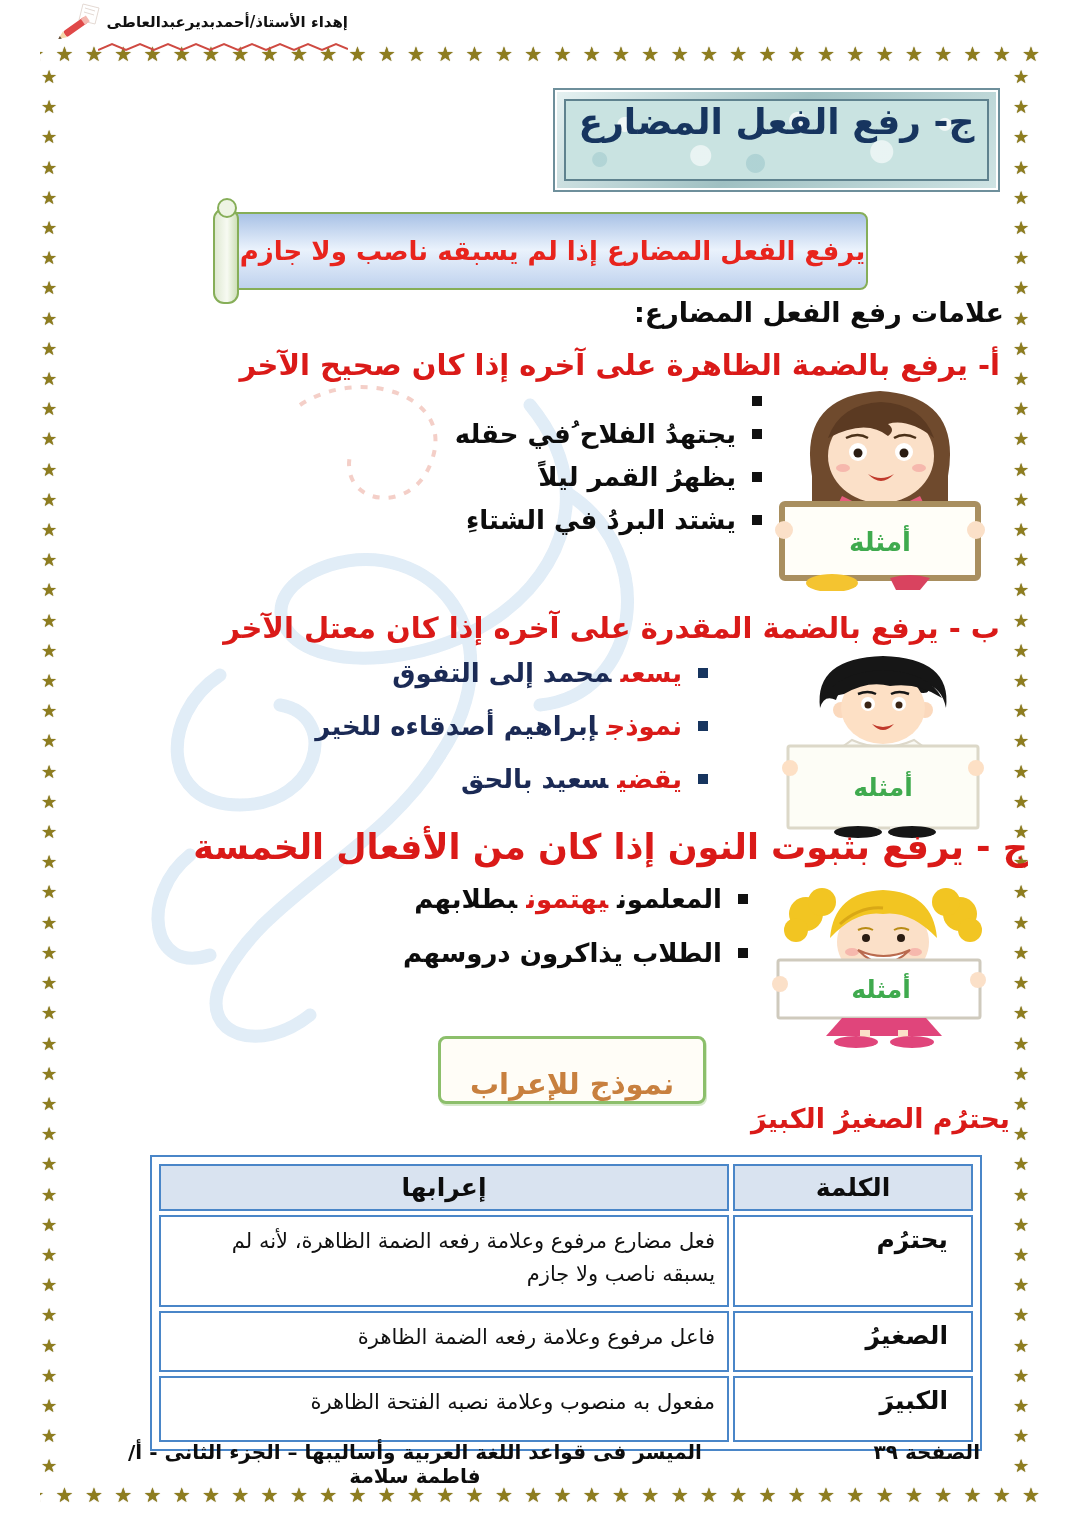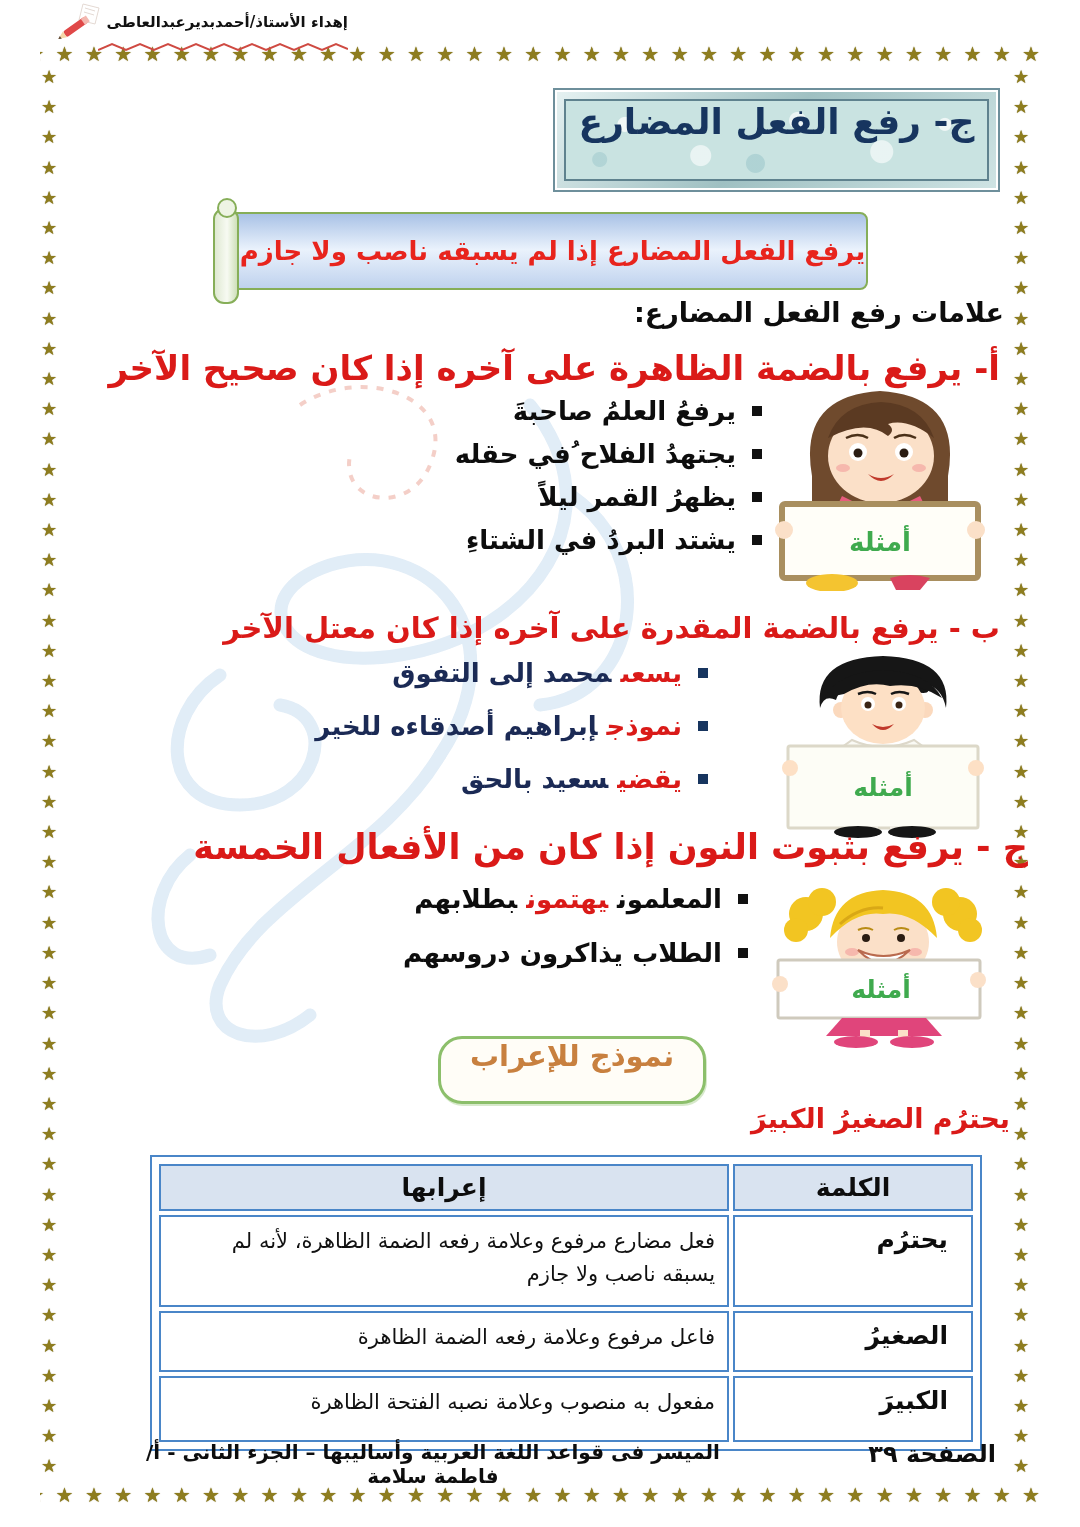--- a/index.html
+++ b/index.html
@@ -51,21 +51,21 @@
   #rule-banner .rule-text{font-size:26px;font-weight:800;color:#e8241d;margin-left:12px;}
   .scroll-roll{position:absolute;left:-14px;top:-6px;width:22px;height:92px;
     background:linear-gradient(90deg,#dfe9d2,#f7faf2 55%,#cfe0ba);
     border:2px solid #86ae58;border-radius:11px;}
   .scroll-curl{position:absolute;left:-10px;top:-16px;width:16px;height:16px;border:2.5px solid #86ae58;
     border-radius:50%;background:#eef4e4;}
 
   
   .black-heading{position:absolute;right:76px;top:297px;font-size:27px;font-weight:800;color:#0d0d0d;}
   .red-heading{position:absolute;color:#da1a18;font-weight:800;}
-  #heading-a{top:348px;right:80px;font-size:34px;}
+  #heading-a{top:348px;right:80px;font-size:29px;}
   #heading-b{top:611px;right:80px;font-size:29px;}
   #heading-c{top:827px;right:52px;font-size:35px;}
 
   
   .bullets{position:absolute;display:flex;flex-direction:column;}
   .bullet-line{display:flex;align-items:center;justify-content:flex-start;gap:16px;}
   .bullet-sq{width:10px;height:10px;background:#111;flex:0 0 auto;}
   .bullet-sq.navy{background:#17355f;}
   .b-text{font-size:26px;font-weight:800;color:#0d0d0d;white-space:nowrap;}
   #bullets-a{top:396px;right:318px;gap:13px;}
@@ -78,40 +78,40 @@
 
   
   .kid{position:absolute;}
   #kid-a{left:770px;top:376px;}
   #kid-b{left:778px;top:646px;}
   #kid-c{left:770px;top:880px;}
   .sign-text{font-family:"DejaVu Sans", sans-serif;font-weight:800;fill:#3faa4e;}
 
   
   #irab-box{position:absolute;left:438px;top:1036px;width:262px;height:62px;
-    border:3px solid #8cbf6b;border-radius:24px;background:#fffdf7;
-    display:flex;align-items:flex-start;justify-content:center;box-shadow:1px 2px 0 rgba(140,191,107,.35);}
+    border:3px solid #8cbf6b;border-radius:8px;background:#fffdf7;
+    display:flex;align-items:flex-end;justify-content:center;box-shadow:1px 2px 0 rgba(140,191,107,.35);}
   #irab-box .box-text{font-size:29px;font-weight:800;color:#c8803f;}
   #irab-sentence{position:absolute;right:70px;top:1103px;font-size:27px;font-weight:800;color:#da1a18;}
 
   
   #irab-table-wrap{position:absolute;left:150px;top:1155px;width:832px;border:2px solid #4a86c8;padding:3px;box-sizing:border-box;background:#fff;}
   table.irab{width:100%;border-collapse:separate;border-spacing:4px;table-layout:fixed;}
   table.irab th, table.irab td{border:2px solid #4a86c8;box-sizing:border-box;}
   table.irab th{background:#d9e3f0;font-size:25px;font-weight:700;color:#0d0d0d;padding:7px 8px;text-align:center;}
   col.word-col{width:240px;}
   td.word-cell{font-size:25px;font-weight:800;color:#0d0d0d;text-align:right;vertical-align:top;padding:8px 23px;}
   td.expl-cell{font-size:21px;font-weight:400;color:#111;text-align:right;vertical-align:top;padding:8px 12px;line-height:33px;}
   tr.row-1 td{height:92px;}
   tr.row-2 td{height:61px;}
   tr.row-3 td{height:66px;}
 
   
-  #footer-book{position:absolute;left:128px;top:1440px;width:610px;text-align:center;font-size:20px;font-weight:800;color:#0d0d0d;}
-  #footer-page{position:absolute;right:84px;top:1440px;font-size:24px;font-weight:800;color:#0d0d0d;}
+  #footer-book{position:absolute;left:110px;top:1440px;width:610px;text-align:center;font-size:20px;font-weight:800;color:#0d0d0d;}
+  #footer-page{position:absolute;right:100px;top:1440px;font-size:20px;font-weight:800;color:#0d0d0d;}
 </style>
 </head>
 <body>
 
 <div id="page">
 
   <div class="stars star-row top">★ ★ ★ ★ ★ ★ ★ ★ ★ ★ ★ ★ ★ ★ ★ ★ ★ ★ ★ ★ ★ ★ ★ ★ ★ ★ ★ ★ ★ ★ ★ ★ ★ ★ ★ ★ ★ ★ ★ ★ ★ ★ ★ ★ ★</div>
   <div class="stars star-row bottom">★ ★ ★ ★ ★ ★ ★ ★ ★ ★ ★ ★ ★ ★ ★ ★ ★ ★ ★ ★ ★ ★ ★ ★ ★ ★ ★ ★ ★ ★ ★ ★ ★ ★ ★ ★ ★ ★ ★ ★ ★ ★ ★ ★ ★</div>
   <div class="stars star-col left">★ ★ ★ ★ ★ ★ ★ ★ ★ ★ ★ ★ ★ ★ ★ ★ ★ ★ ★ ★ ★ ★ ★ ★ ★ ★ ★ ★ ★ ★ ★ ★ ★ ★ ★ ★ ★ ★ ★ ★ ★ ★ ★ ★ ★ ★ ★</div>
   <div class="stars star-col right">★ ★ ★ ★ ★ ★ ★ ★ ★ ★ ★ ★ ★ ★ ★ ★ ★ ★ ★ ★ ★ ★ ★ ★ ★ ★ ★ ★ ★ ★ ★ ★ ★ ★ ★ ★ ★ ★ ★ ★ ★ ★ ★ ★ ★ ★ ★</div>
@@ -164,21 +164,20 @@
       <span class="scroll-curl"></span>
       <span class="rule-text">يرفع الفعل المضارع إذا لم يسبقه ناصب ولا جازم</span>
     </div>
 
     <div class="black-heading">علامات رفع الفعل المضارع:</div>
 
     <div class="red-heading" id="heading-a">أ- يرفع بالضمة الظاهرة على آخره إذا كان صحيح الآخر</div>
     <div class="bullets" id="bullets-a">
       <div class="bullet-line">
         <span class="bullet-sq"></span>
-        <span class="b-text">يرفعُ العلمُ صاحبةَ</span>
       </div>
       <div class="bullet-line">
         <span class="bullet-sq"></span>
         <span class="b-text">يجتهدُ الفلاح ُفي حقله</span>
       </div>
       <div class="bullet-line">
         <span class="bullet-sq"></span>
         <span class="b-text">يظهرُ القمر ليلاً</span>
       </div>
       <div class="bullet-line">

